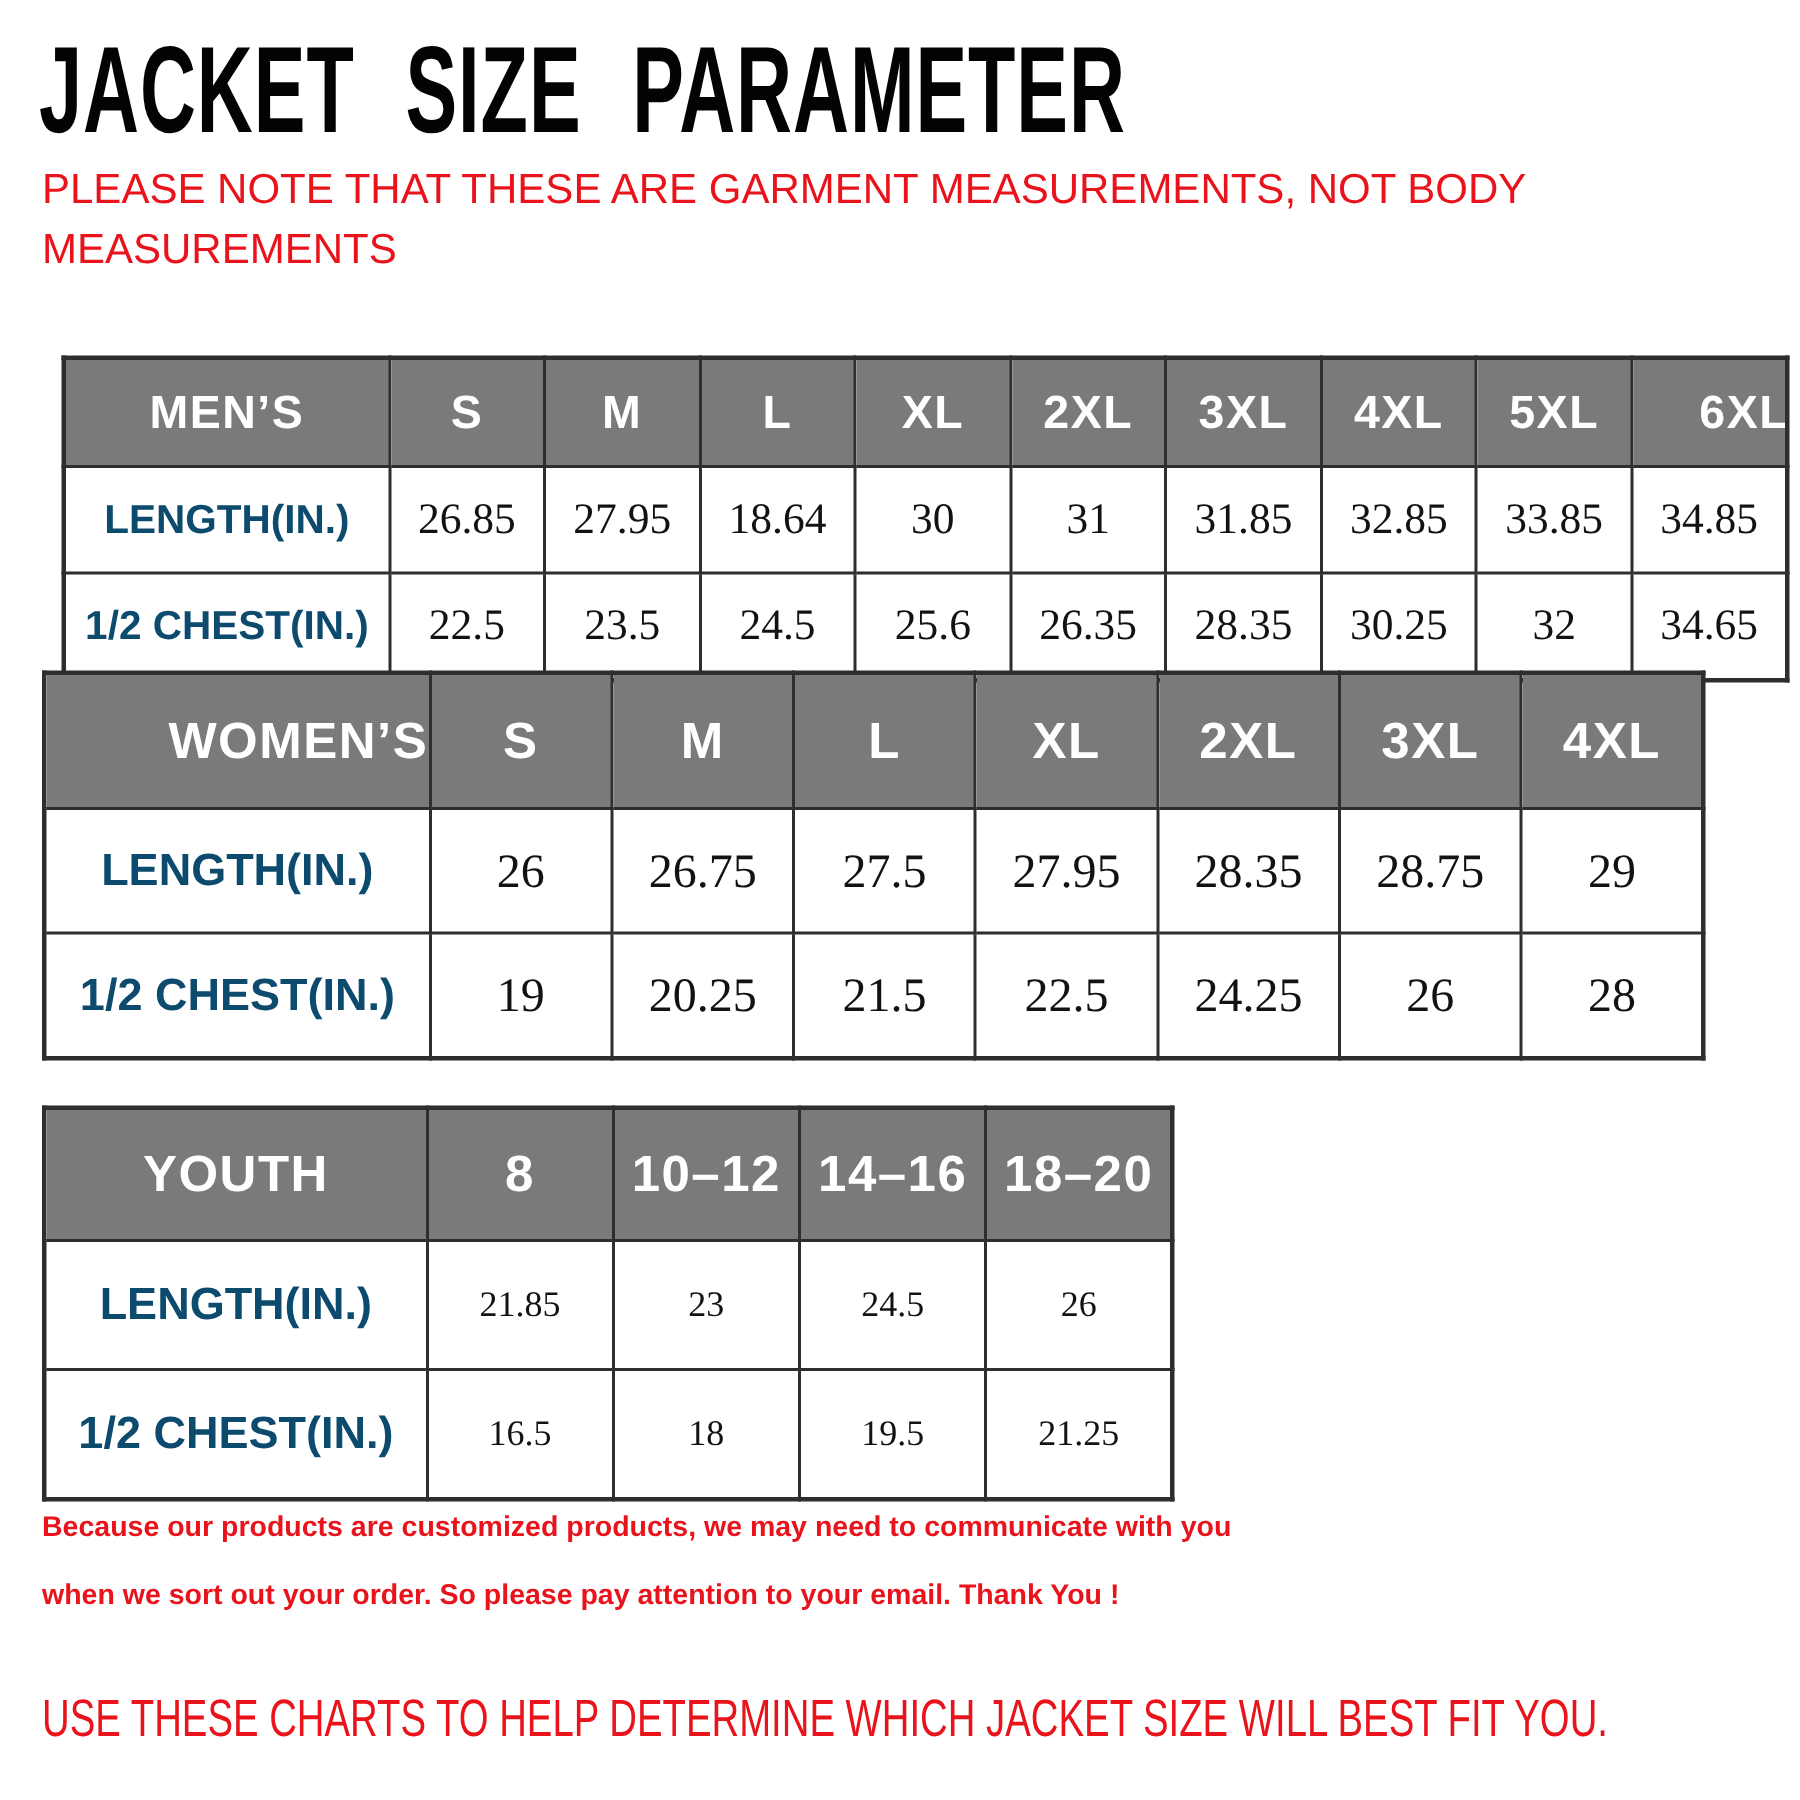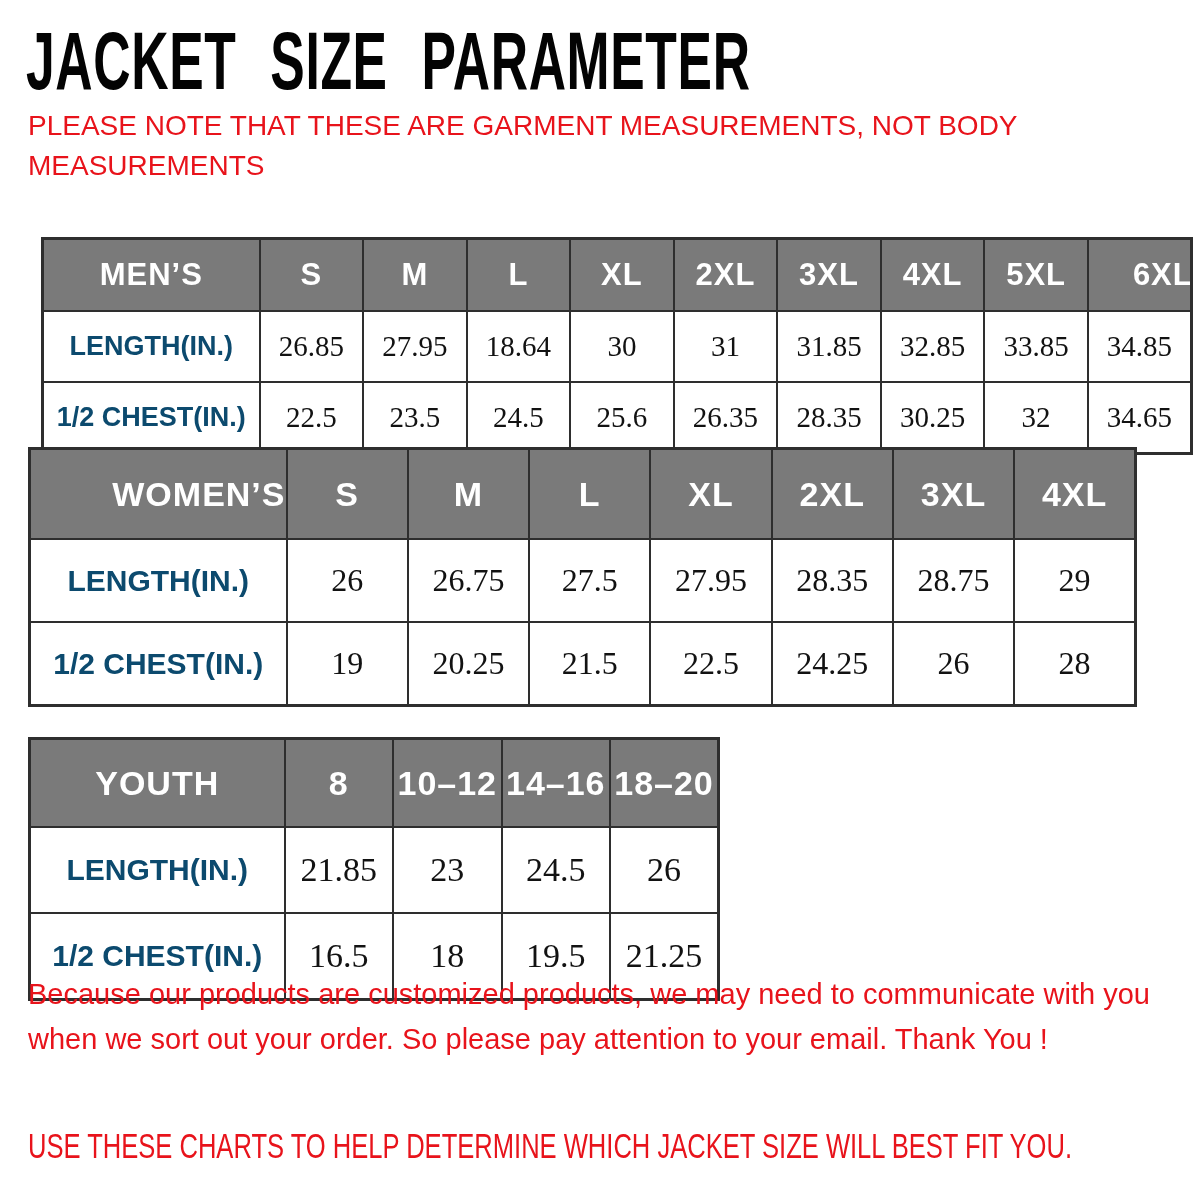--- a/index.html
+++ b/index.html
@@ -44,30 +44,30 @@
   .mens td        { height:69px; }
   .mens td.row-label { font-size:27px; }
   .mens td.val       { font-size:29px; }
 
   .womens { left:28px; top:447px; width:1109px; }
   .womens th        { height:88px; font-size:34px; }
   .womens td        { height:81px; }
   .womens td.row-label { font-size:30px; }
   .womens td.val       { font-size:32px; }
 
-  .youth  { left:28px; top:737px; width:692px; }
+  .youth  { left:28px; top:737px; width:755px; }
   .youth th        { height:86px; font-size:34px; }
   .youth td        { height:84px; }
   .youth td.row-label { font-size:30px; }
-  .youth td.val       { font-size:34px; }
+  .youth td.val       { font-size:24px; }
 
   
   .footer-para {
-    position:absolute; left:28px; top:972px;
-    font-size:29px; line-height:45px; font-weight:400; white-space:nowrap;
+    position:absolute; left:28px; top:996px;
+    font-size:19px; line-height:45px; font-weight:700; white-space:nowrap;
   }
   .footer-caps {
     position:absolute; left:28px; top:1126px;
     font-size:35px; font-weight:400; white-space:nowrap;
     transform:scaleX(0.73); transform-origin:left top;
     letter-spacing:0px;
   }
 </style>
 </head>
 <body>

